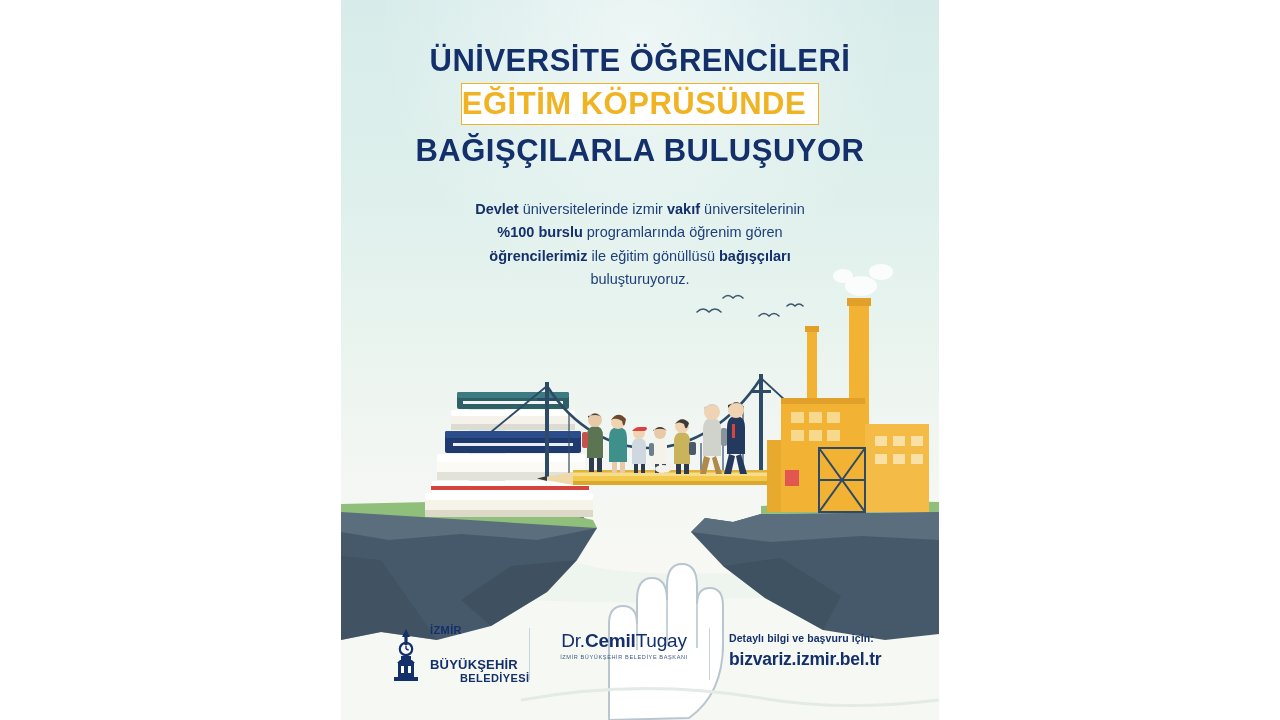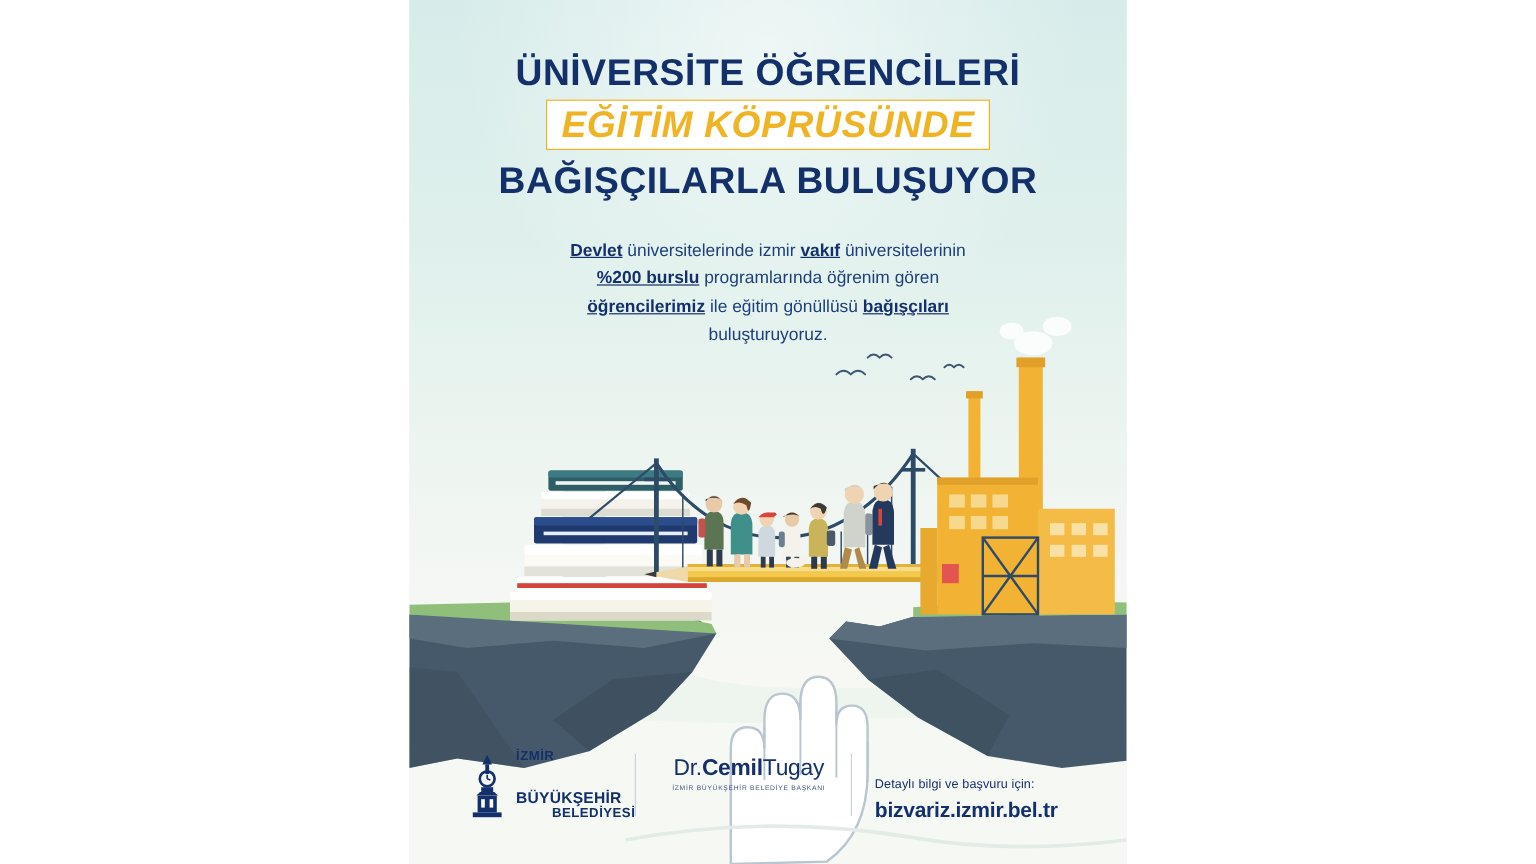--- a/index.html
+++ b/index.html
@@ -50,24 +50,23 @@
   .h-line1 {
     font-size: 31px;
     font-weight: bold;
     letter-spacing: 0.5px;
     color: #14306b;
     line-height: 1.08;
   }
   .h-line2-box {
     display: inline-block;
     margin-top: 6px;
-    padding: 4px 12px 5px 12px;
+    padding: 4px 12px 5px 0;
     background: #ffffff;
     border: 1.5px solid #f0b323;
-    font-style: italic;
   }
   .h-line2 {
     font-size: 31px;
     font-weight: bold;
     letter-spacing: 0.5px;
     color: #f0b323;
     line-height: 1.0;
   }
   .h-line3 {
     margin-top: 9px;
@@ -83,21 +82,21 @@
     left: 50%;
     transform: translateX(-50%);
     top: 198px;
     width: 470px;
     text-align: center;
     font-size: 14.5px;
     line-height: 1.62;
     color: #1d3f7a;
     z-index: 8;
   }
-  .subtext b { font-weight: bold; color: #14306b; text-decoration: underline; }
+  .subtext b { font-weight: bold; color: #14306b; }
 
   
   #scene {
     position: absolute;
     left: 0;
     top: 0;
     width: 598px;
     height: 720px;
     z-index: 4;
   }
@@ -158,24 +157,23 @@
     color: #3d5a85;
   }
 
   .contact {
     position: absolute;
     left: 388px;
     top: 8px;
   }
   .contact .c-label {
     font-size: 10.5px;
-    font-weight: normal;
+    font-weight: bold;
     color: #14306b;
     letter-spacing: 0.1px;
-    margin-top: 16px;
   }
   .contact .c-url {
     margin-top: 5px;
     font-size: 17.5px;
     font-weight: bold;
     color: #14306b;
     letter-spacing: -0.2px;
   }
 </style>
 </head>
@@ -439,21 +437,21 @@
         <div class="h-line2">EĞİTİM KÖPRÜSÜNDE</div>
       </div>
       <div class="h-line3">BAĞIŞÇILARLA BULUŞUYOR</div>
     </div>
 
     <div class="subtext">
       <div>
         <b>Devlet</b><span> üniversitelerinde izmir </span><b>vakıf</b><span> üniversitelerinin</span>
       </div>
       <div>
-        <b>%200 burslu</b><span> programlarında öğrenim gören</span>
+        <b>%100 burslu</b><span> programlarında öğrenim gören</span>
       </div>
       <div>
         <b>öğrencilerimiz</b><span> ile eğitim gönüllüsü </span><b>bağışçıları</b>
       </div>
       <div>buluşturuyoruz.</div>
     </div>
 
     <div class="footer">
 
       <div class="logo-izmir">

